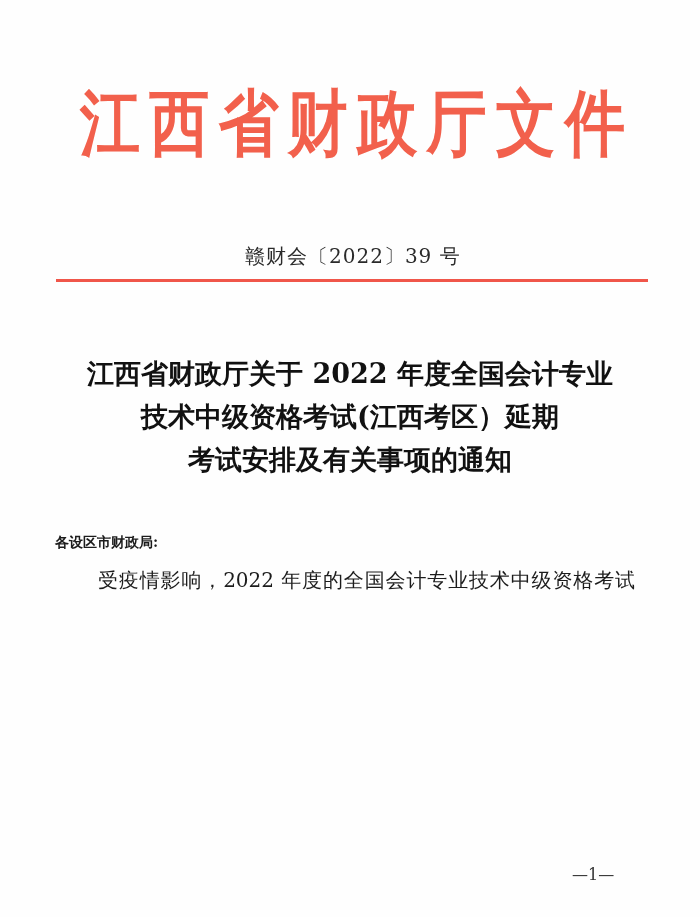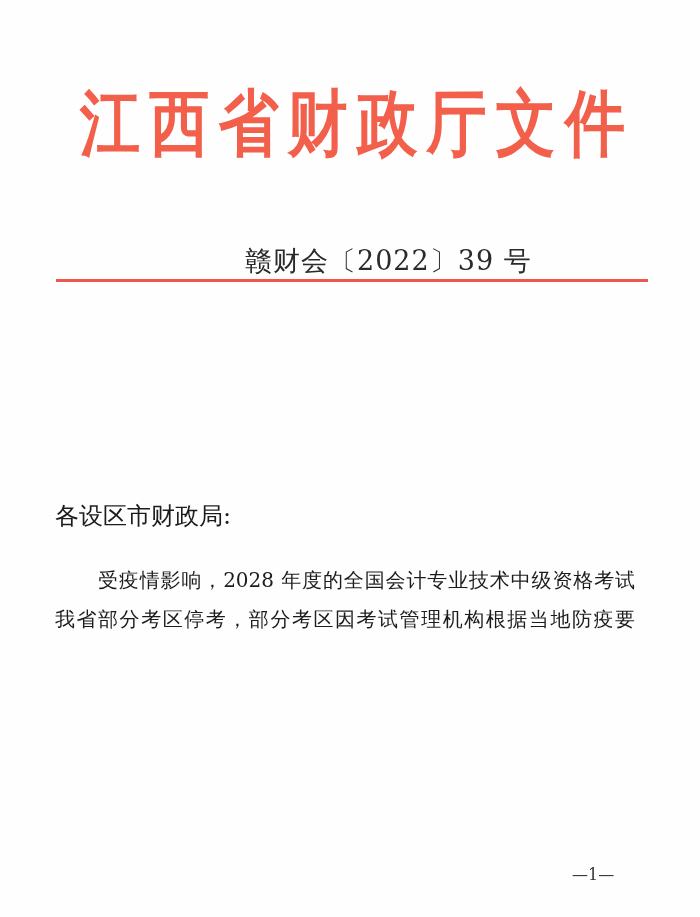--- a/index.html
+++ b/index.html
@@ -10,33 +10,33 @@
   .page { position: absolute; left: 0; top: 0; width: 700px; height: 917px; background: #fefefe; }
   .red-header {
     position: absolute; left: 80px; top: 80px; width: 545px; height: 86px;
     display: flex; justify-content: space-between; align-items: center;
   }
   .red-header span {
     font-family: "DejaVu Serif", "Liberation Serif", serif; font-weight: bold;
     font-size: 60px; line-height: 72px; color: #f2604c; transform: scaleY(1.2); display: inline-block;
   }
   .doc-number {
-    position: absolute; left: 245px; top: 243px; font-size: 27px; letter-spacing: 1px; color: #2a2a2a;
+    position: absolute; left: 245px; top: 243px; font-size: 20px; letter-spacing: 1px; color: #2a2a2a;
     white-space: nowrap;
   }
   .red-rule {
     position: absolute; left: 56px; top: 279px; width: 592px; height: 3px; background: #f0564a;
   }
   .title {
     position: absolute; left: 40px; top: 352px; width: 620px; text-align: center;
     font-weight: bold; font-size: 27px; line-height: 43px; color: #111;
   }
   .title div { white-space: nowrap; }
   .salutation {
-    position: absolute; left: 55px; top: 502px; font-size: 24px; line-height: 28px; white-space: nowrap;
+    position: absolute; left: 55px; top: 528px; font-size: 14px; line-height: 28px; white-space: nowrap; font-weight: bold;
   }
   .body-text {
     position: absolute; left: 55px; top: 561px; width: 580px; font-size: 20px; line-height: 38.5px;
   }
   .body-line {
     height: 38.5px; white-space: nowrap; text-align: justify; text-align-last: justify;
   }
   .body-line.indent { padding-left: 43px; }
   .page-number {
     position: absolute; left: 572px; top: 865px; font-size: 16px; color: #333; white-space: nowrap;
@@ -55,22 +55,26 @@
     <span>政</span>
     <span>厅</span>
     <span>文</span>
     <span>件</span>
   </div>
 
   <div class="doc-number">赣财会〔2022〕39 号</div>
 
   <div class="red-rule"></div>
 
+  <div class="title">
+    <div>江西省财政厅关于 2022 年度全国会计专业</div>
+    <div>技术中级资格考试(江西考区）延期</div>
+    <div>考试安排及有关事项的通知</div>
+  </div>
 
   <div class="salutation">各设区市财政局:</div>
 
   <div class="body-text">
-    <div class="body-line indent">受疫情影响，2028 年度的全国会计专业技术中级资格考试</div>
-    <div class="body-line">我省部分考区停考，部分考区因考试管理机构根据当地防疫要</div>
+    <div class="body-line indent">受疫情影响，2022 年度的全国会计专业技术中级资格考试</div>
   </div>
 
   <div class="page-number">—1—</div>
 </div>
 
 </body></html>

